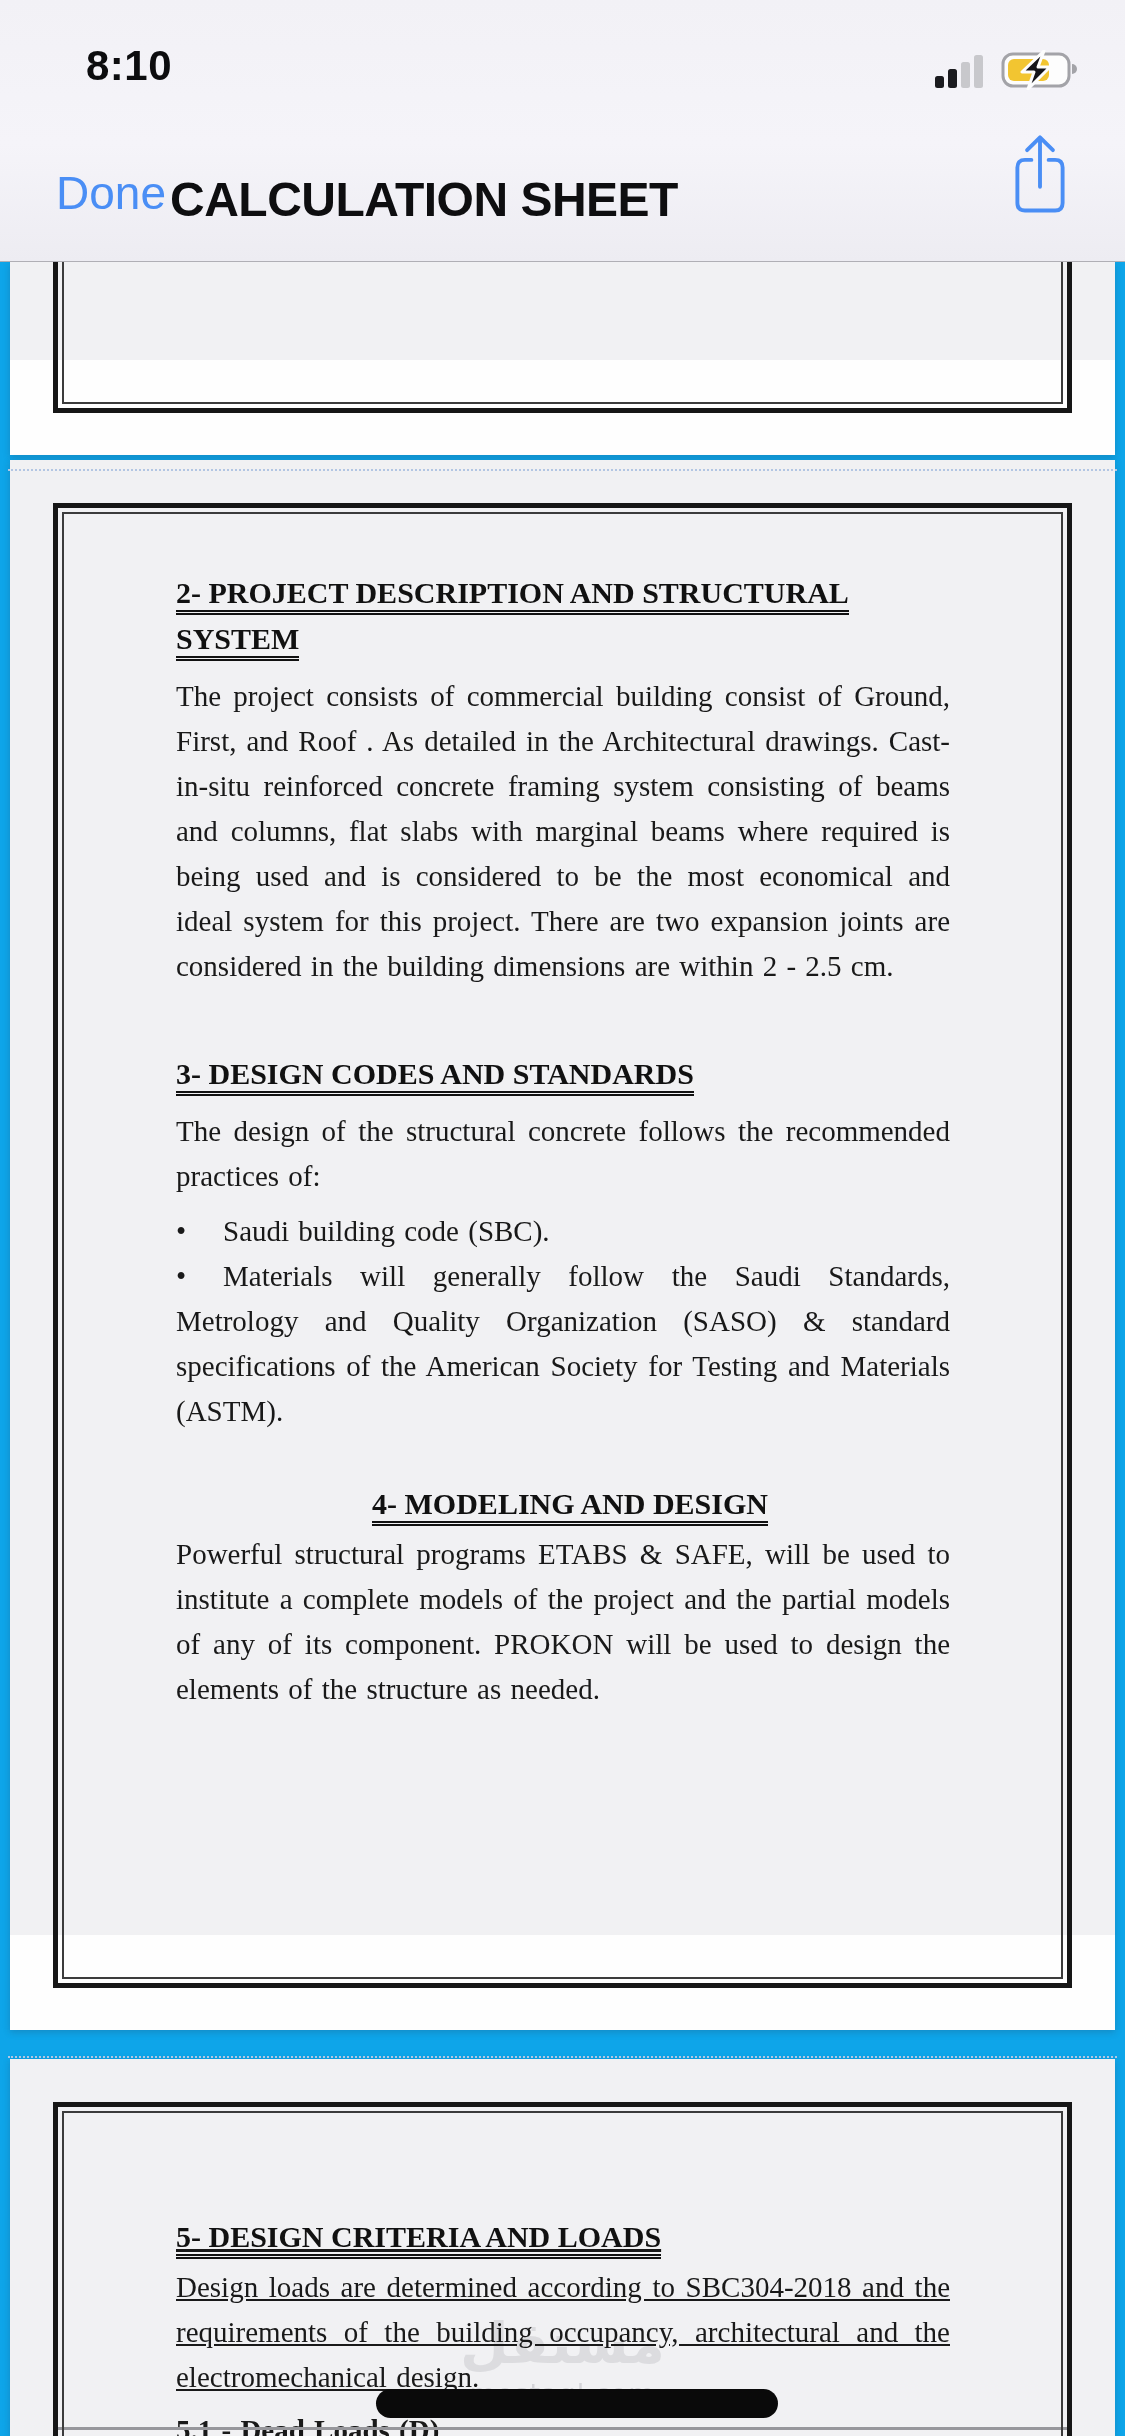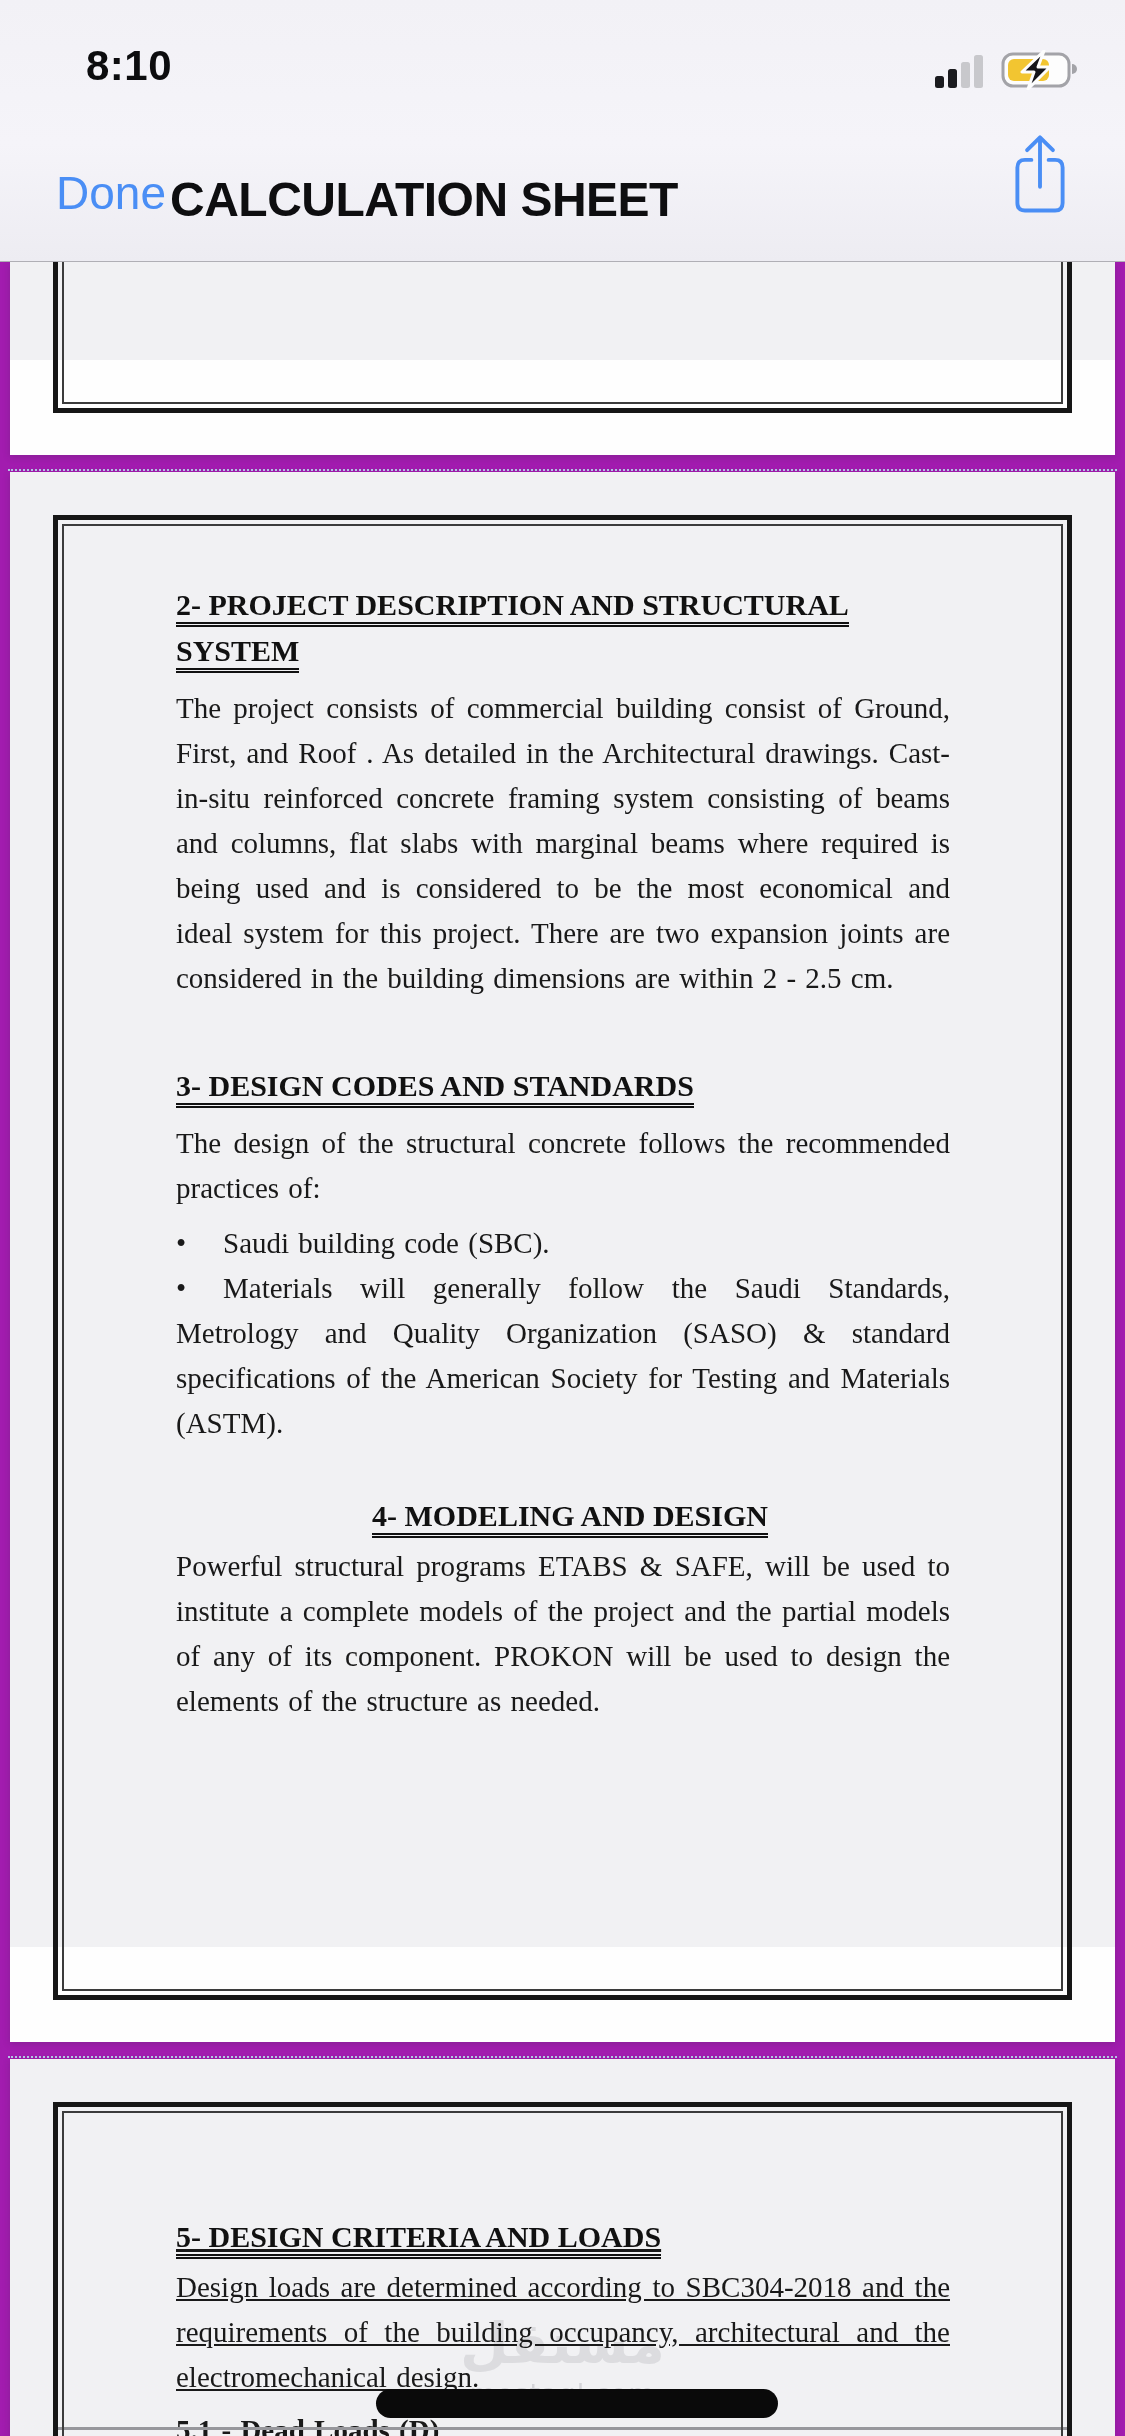--- a/index.html
+++ b/index.html
@@ -1,18 +1,18 @@
 <!DOCTYPE html>
 <html><head>
 <meta charset="utf-8">
 <style>
   html,body{margin:0;padding:0;background:#d7d7db;}
   .screen{
     position:relative;width:1125px;height:2436px;overflow:hidden;
-    background:#a21caf;
+    background:#0ea5e9;
     font-family:"Liberation Sans","DejaVu Sans",sans-serif;
   }
   
   .header{
     position:absolute;top:0;left:0;right:0;height:262px;z-index:10;
     background:linear-gradient(180deg,#f2f1f6 0%,#f5f4f9 55%,#edecf2 100%);
     border-bottom:1px solid #b0afb5;box-sizing:border-box;
   }
   .status-time{
     position:absolute;left:86px;top:42px;font-size:42px;font-weight:700;
@@ -32,21 +32,21 @@
     position:absolute;left:1010px;top:132px;width:60px;height:88px;
     border:none;background:none;padding:0;cursor:pointer;
   }
   
   .viewer{position:absolute;inset:0;z-index:1;}
   .page{
     position:absolute;left:10px;width:1105px;background:#fefefe;overflow:hidden;
     box-shadow:0 2px 7px rgba(40,40,60,.22);
   }
   .page-1{top:262px;height:193px;}
-  .page-2{top:472px;height:1570px;}
+  .page-2{top:460px;height:1570px;}
   .page-3{top:2059px;height:377px;}
   .sep{position:absolute;left:8px;right:8px;height:0;border-top:2px dotted #b3c6e3;z-index:3;}
   .sep-1{top:469px;} .sep-2{top:2056px;}
   .scan-tint{position:absolute;left:0;right:0;top:0;background:#f1f1f3;}
   .page-1 .scan-tint{height:98px;}
   .page-2 .scan-tint{height:1475px;}
   .page-3 .scan-tint{height:100%;}
   .frame{position:absolute;left:43px;right:43px;border:5px solid #161616;padding:4px;z-index:4;pointer-events:none;}
   .page-1 .frame{top:-16px;bottom:42px;}
   .page-2 .frame{top:43px;bottom:42px;}

